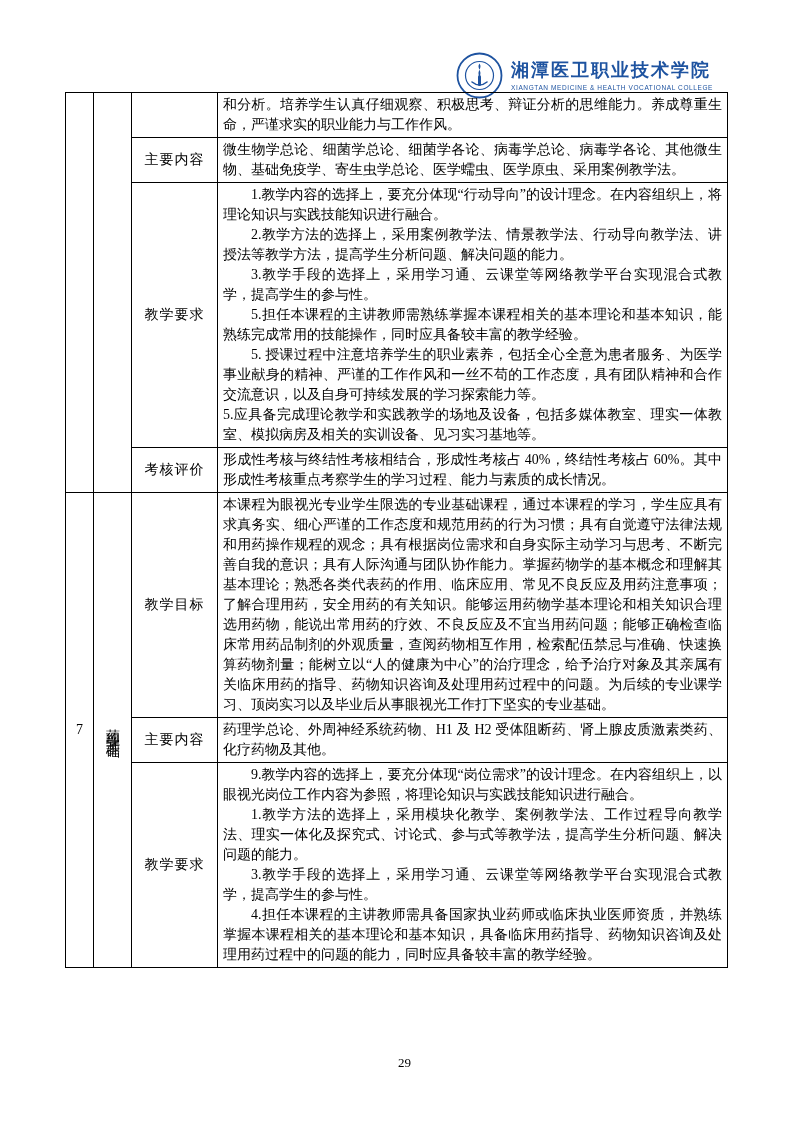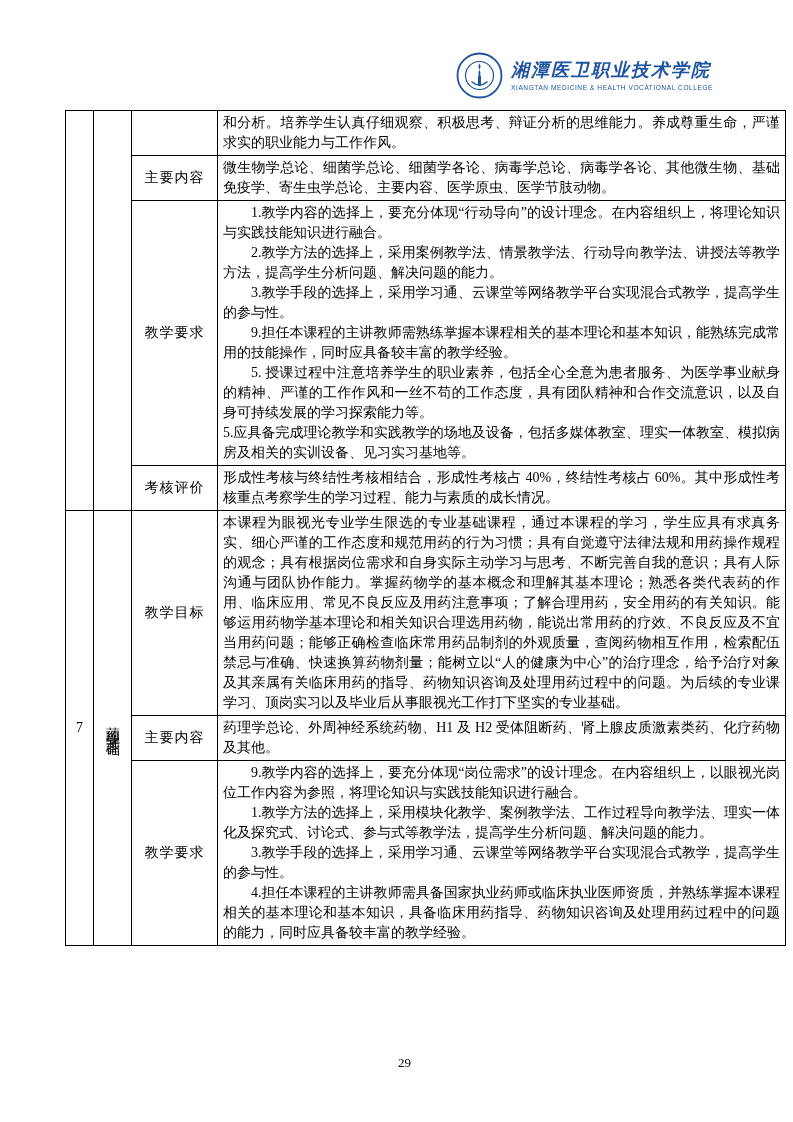--- a/index.html
+++ b/index.html
@@ -16,31 +16,30 @@
   .logo{
     position:absolute;top:52px;right:80px;
     display:flex;align-items:center;gap:8px;
   }
   .logo-emblem{display:block;width:47px;height:47px;}
   .logo-text{display:flex;flex-direction:column;align-items:flex-start;}
   .logo-cn{
     font-size:18px;font-weight:bold;color:#1e53a0;
     letter-spacing:2px;line-height:22px;
     font-family:"Liberation Serif","DejaVu Serif",serif;
-    font-style:italic;
   }
   .logo-en{
     font-size:6.5px;color:#1e53a0;letter-spacing:0.6px;
     line-height:10px;margin-top:2px;
     font-family:"Liberation Sans","DejaVu Sans",sans-serif;
   }
 
   
   .doc-table{
-    position:absolute;left:65px;top:110px;width:721px;
+    position:absolute;left:65px;top:92px;width:663px;
     border-collapse:collapse;table-layout:fixed;
     border:1.5px solid #000;
   }
   .doc-table td{
     border:1px solid #000;
     vertical-align:middle;
     font-size:14px;line-height:20px;
     padding:2px 5px;
     text-align:center;
   }
@@ -107,31 +106,31 @@
       <td class="cell-course" rowspan="4"><span class="vertical"></span></td>
       <td class="cell-label"></td>
       <td class="cell-content">
         <p>和分析。培养学生认真仔细观察、积极思考、辩证分析的思维能力。养成尊重生命，严谨求实的职业能力与工作作风。</p>
       </td>
     </tr>
 
     <tr>
       <td class="cell-label">主要内容</td>
       <td class="cell-content">
-        <p>微生物学总论、细菌学总论、细菌学各论、病毒学总论、病毒学各论、其他微生物、基础免疫学、寄生虫学总论、主要内容、医学原虫、医学节肢动物。</p>
+        <p>微生物学总论、细菌学总论、细菌学各论、病毒学总论、病毒学各论、其他微生物、基础免疫学、寄生虫学总论、医学蠕虫、医学原虫、采用案例教学法。</p>
       </td>
     </tr>
 
     <tr>
       <td class="cell-label">教学要求</td>
       <td class="cell-content">
         <p class="indent">1.教学内容的选择上，要充分体现“行动导向”的设计理念。在内容组织上，将理论知识与实践技能知识进行融合。</p>
         <p class="indent">2.教学方法的选择上，采用案例教学法、情景教学法、行动导向教学法、讲授法等教学方法，提高学生分析问题、解决问题的能力。</p>
         <p class="indent">3.教学手段的选择上，采用学习通、云课堂等网络教学平台实现混合式教学，提高学生的参与性。</p>
-        <p class="indent">9.担任本课程的主讲教师需熟练掌握本课程相关的基本理论和基本知识，能熟练完成常用的技能操作，同时应具备较丰富的教学经验。</p>
+        <p class="indent">5.担任本课程的主讲教师需熟练掌握本课程相关的基本理论和基本知识，能熟练完成常用的技能操作，同时应具备较丰富的教学经验。</p>
         <p class="indent">5. 授课过程中注意培养学生的职业素养，包括全心全意为患者服务、为医学事业献身的精神、严谨的工作作风和一丝不苟的工作态度，具有团队精神和合作交流意识，以及自身可持续发展的学习探索能力等。</p>
         <p>5.应具备完成理论教学和实践教学的场地及设备，包括多媒体教室、理实一体教室、模拟病房及相关的实训设备、见习实习基地等。</p>
       </td>
     </tr>
 
     <tr>
       <td class="cell-label">考核评价</td>
       <td class="cell-content">
         <p>形成性考核与终结性考核相结合，形成性考核占 40%，终结性考核占 60%。其中形成性考核重点考察学生的学习过程、能力与素质的成长情况。</p>
       </td>

